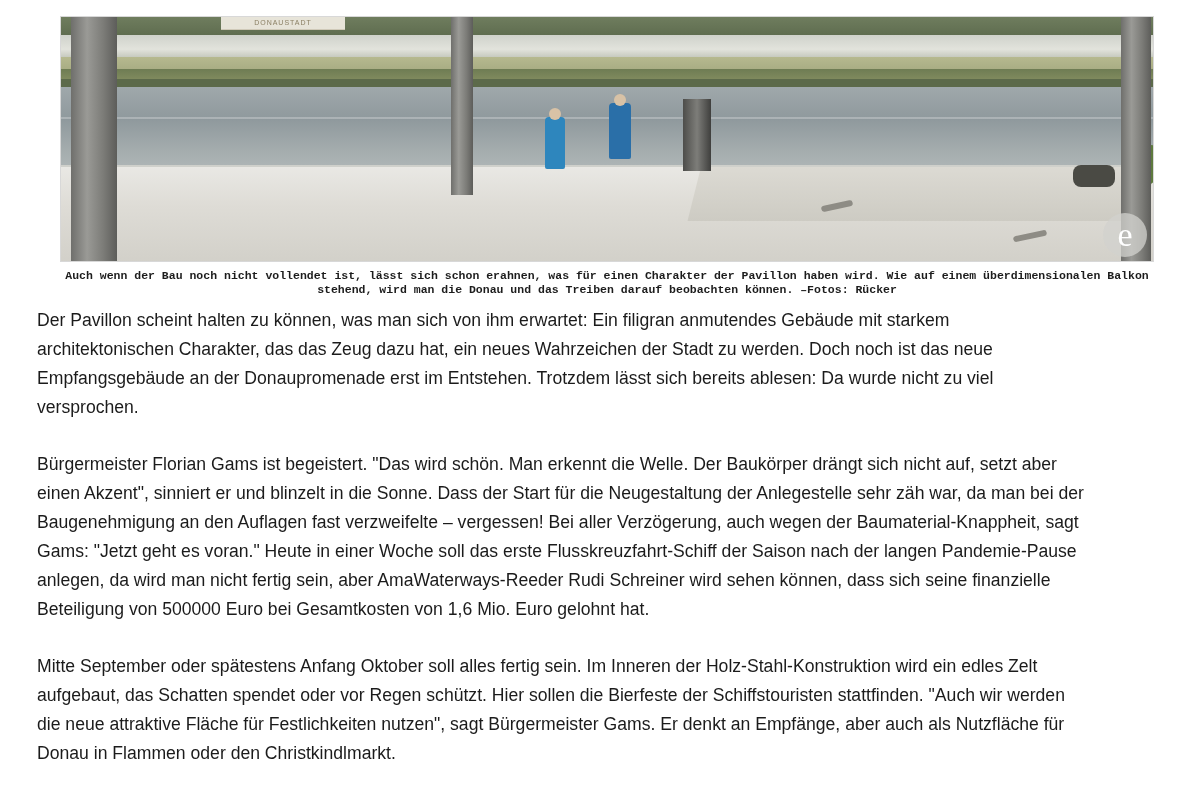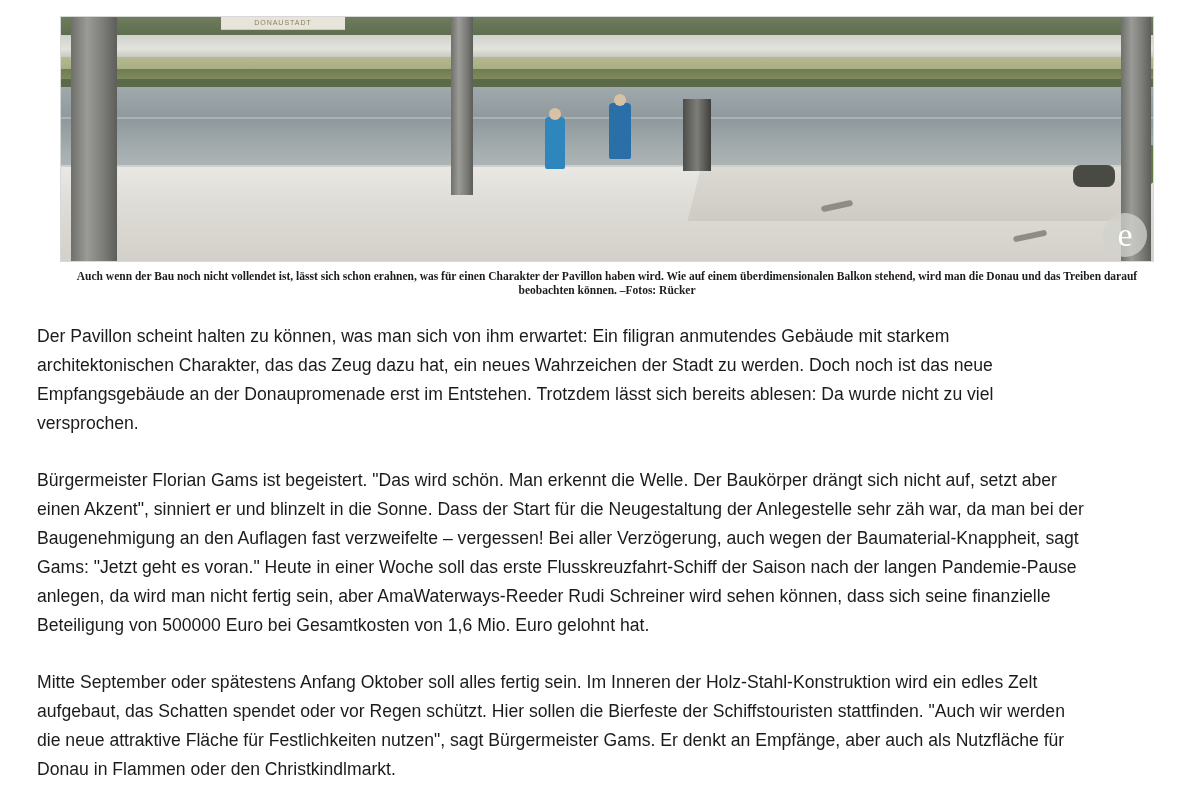--- a/index.html
+++ b/index.html
@@ -149,33 +149,33 @@
     background: #e7e4d9; border-bottom: 1px solid #cfc9b8;
   }
   .ph-banner span {
     display:block; font-size: 7px; color:#8a7f63; text-align:center; line-height:12px;
     letter-spacing: 1px;
   }
 
   .caption {
     width: 1094px;
     margin-top: 7px;
-    font-family: Liberation Serif, serif;
+    font-family: Liberation Mono, monospace;
     font-size: 11.5px;
     font-weight: bold;
     line-height: 14px;
     text-align: center;
     color: #1c1c1c;
   }
 
   
   .article {
     position: absolute;
     left: 37px;
-    top: 322px;
+    top: 306px;
     width: 1053px;
   }
   .article p {
     margin: 0 0 28px 0;
     font-size: 17.6px;
     line-height: 29px;
     color: #1b1b1b;
     text-align: left;
   }
   .article p:last-child { margin-bottom: 8px; }

